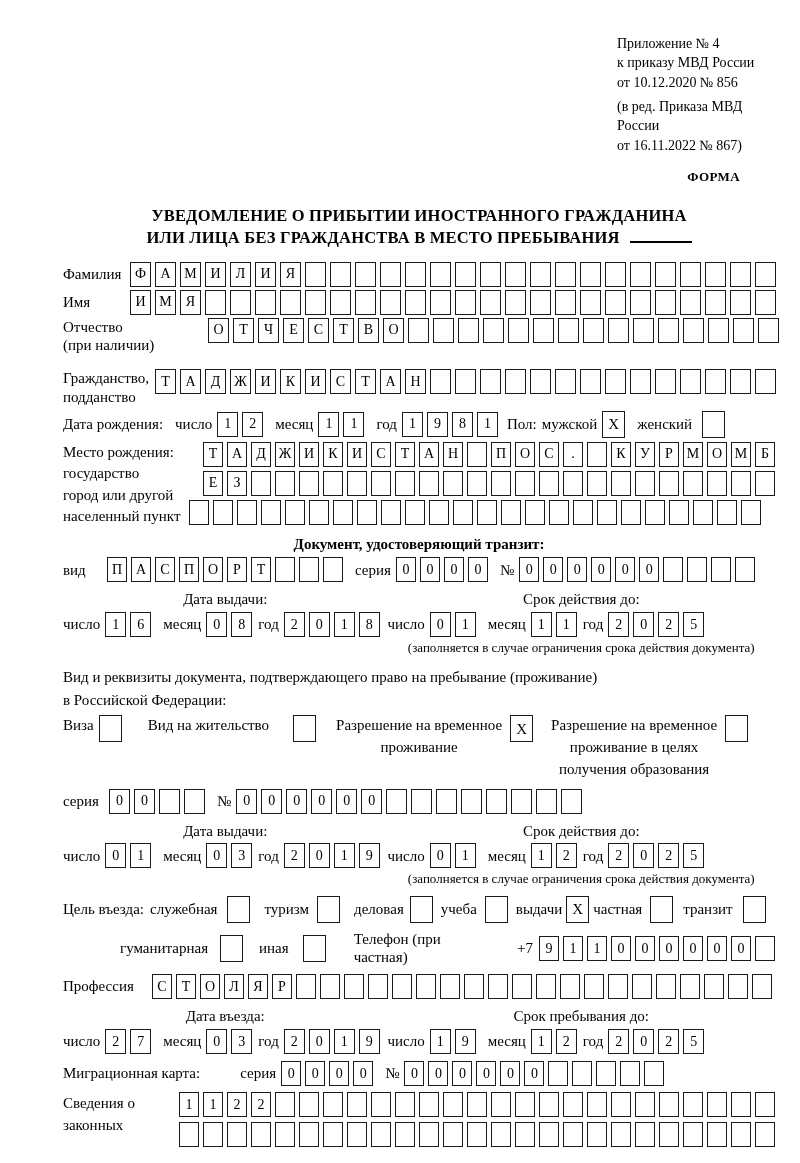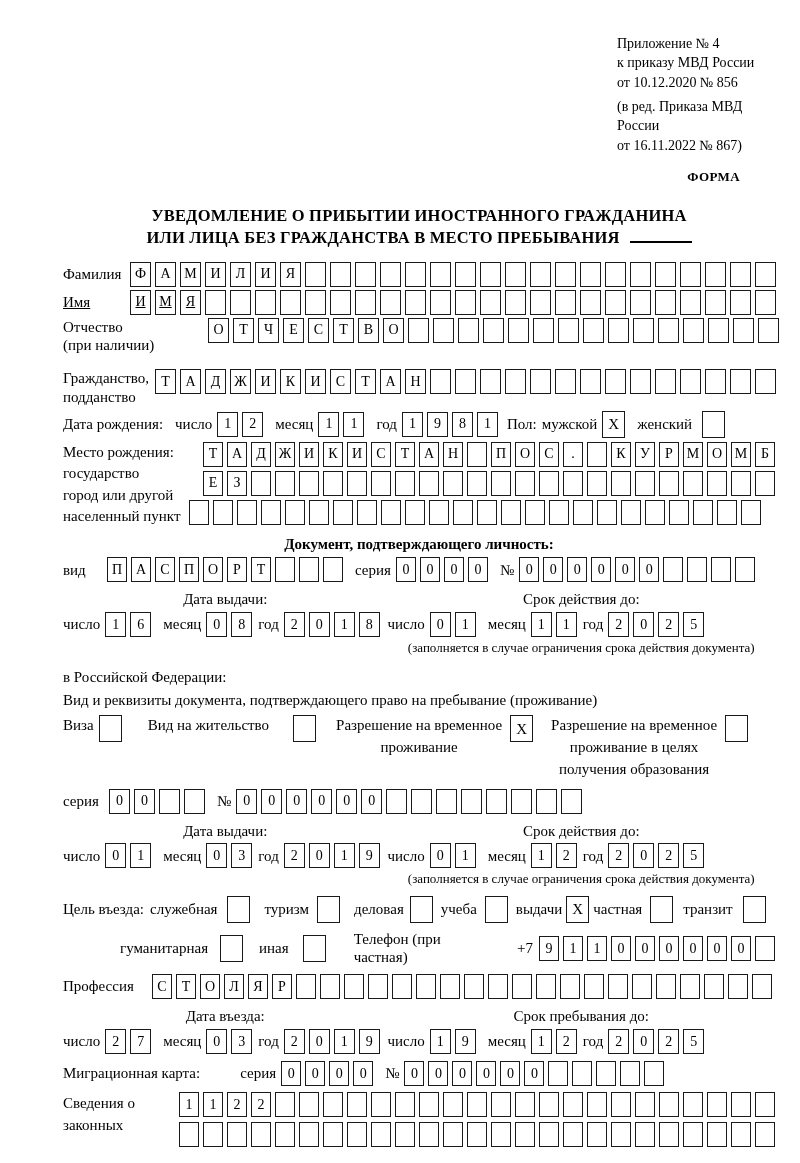--- a/index.html
+++ b/index.html
@@ -95,21 +95,21 @@
           <span class="cell"></span>
           <span class="cell"></span>
           <span class="cell"></span>
           <span class="cell"></span>
           <span class="cell"></span>
           <span class="cell"></span>
           <span class="cell"></span>
         </div>
     </div>
 
-    <div class="frow" style="align-items:center;text-decoration:underline;">
+    <div class="frow" style="align-items:center;">
       <div class="lbl" style="width:67px;">Имя</div>
       <div class="cells">
           <span class="cell">И</span>
           <span class="cell">М</span>
           <span class="cell">Я</span>
           <span class="cell"></span>
           <span class="cell"></span>
           <span class="cell"></span>
           <span class="cell"></span>
           <span class="cell"></span>
@@ -308,21 +308,21 @@
             <span class="cell"></span>
             <span class="cell"></span>
             <span class="cell"></span>
             <span class="cell"></span>
             <span class="cell"></span>
             <span class="cell"></span>
           </div>
       </div>
     </div>
 
-    <div class="dochead">Документ, подтверждающего личность:</div>
+    <div class="dochead">Документ, удостоверяющий транзит:</div>
 
     <div class="frow" style="align-items:center;margin-top:4px;">
       <div class="lbl" style="width:44px;">вид</div>
       <div class="cells tight">
           <span class="cell">П</span>
           <span class="cell">А</span>
           <span class="cell">С</span>
           <span class="cell">П</span>
           <span class="cell">О</span>
           <span class="cell">Р</span>
@@ -395,22 +395,22 @@
               <span class="cell">0</span>
               <span class="cell">2</span>
               <span class="cell">5</span>
             </div>
         </div>
         <div class="dp-note">(заполняется в случае ограничения срока действия документа)</div>
       </div>
     </div>
 
     <div class="intro">
+      <div>Вид и реквизиты документа, подтверждающего право на пребывание (проживание)</div>
       <div>в Российской Федерации:</div>
-      <div>Вид и реквизиты документа, подтверждающего право на пребывание (проживание)</div>
     </div>
 
     <div class="frow" style="margin-top:4px;">
       <div class="opt">
         <div class="olines"><span>Виза</span></div>
         <span class="cbx" style="margin-left:5px;"></span>
       </div>
       <div class="opt" style="margin-left:26px;">
         <div class="olines"><span>Вид на жительство</span></div>
         <span class="cbx" style="margin-left:24px;"></span>

